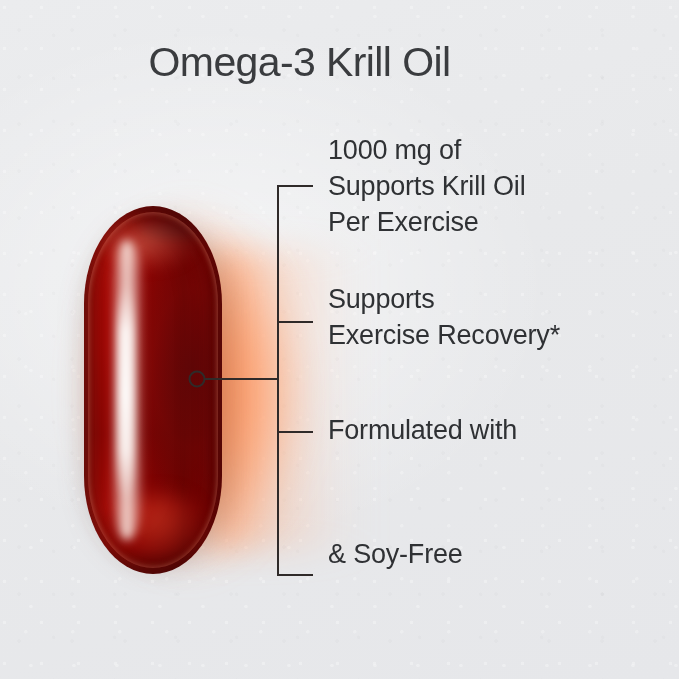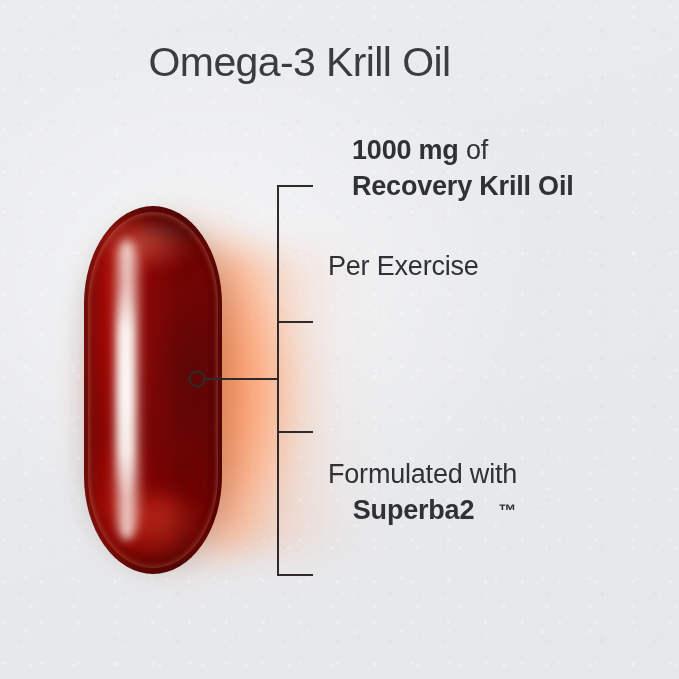--- a/index.html
+++ b/index.html
@@ -265,22 +265,22 @@
   .callout-block {
     position: absolute;
     left: 328px;
     color: #2f3134;
     font-size: 27px;
     line-height: 36px;
     letter-spacing: -0.2px;
     white-space: nowrap;
   }
   .callout-block .ln { display: block; }
-  .b { font-weight: 700; margin-left: 24px; }
-  .r { font-weight: 400; margin-top: 44px; }
+  .b { font-weight: 400; }
+  .r { font-weight: 400; }
   .tm {
     font-size: 18px;
     vertical-align: 2px;
     letter-spacing: 0;
   }
 
   #callout-1 { top: 132px; }
   #callout-2 { top: 281px; }
   #callout-3 { top: 412px; text-align: center; }
   #callout-4 { top: 536px; }
@@ -321,26 +321,30 @@
       <path d="M278 432 L312 432"></path>
       <path d="M278 575 L312 575"></path>
 
       <path d="M205 379 L278 379"></path>
     </g>
     <circle cx="197" cy="379" r="7.5" fill="none" stroke="#2f2a29" stroke-width="2"></circle>
   </svg>
 
   <div class="callout-block" id="callout-1">
     <span class="ln"><span class="b">1000 mg </span><span class="r">of</span></span>
-    <span class="ln b">Recovery Krill Oil</span>
+    <span class="ln b">Supports Krill Oil</span>
     <span class="ln r">Per Exercise</span>
   </div>
 
+  <div class="callout-block" id="callout-2">
+    <span class="ln r">Supports</span>
+    <span class="ln b">Exercise Recovery*</span>
+  </div>
 
   <div class="callout-block" id="callout-3">
     <span class="ln r">Formulated with</span>
-    <span class="ln"><span class="b">Superba2</span><span class="b tm">™</span></span>
   </div>
 
   <div class="callout-block" id="callout-4">
+    <span class="ln"><span class="r">&amp; </span><span class="b">Soy-Free</span></span>
   </div>
 
 </div>
 
 </body></html>

